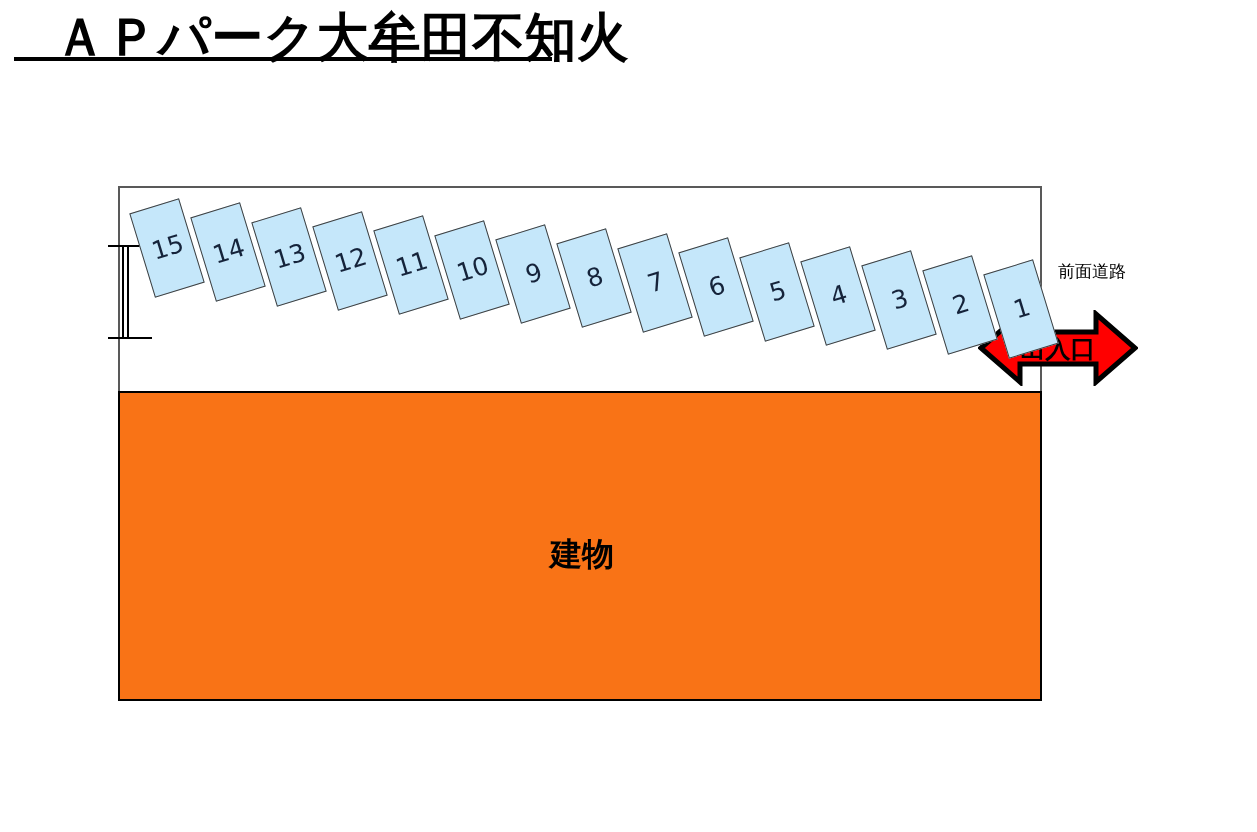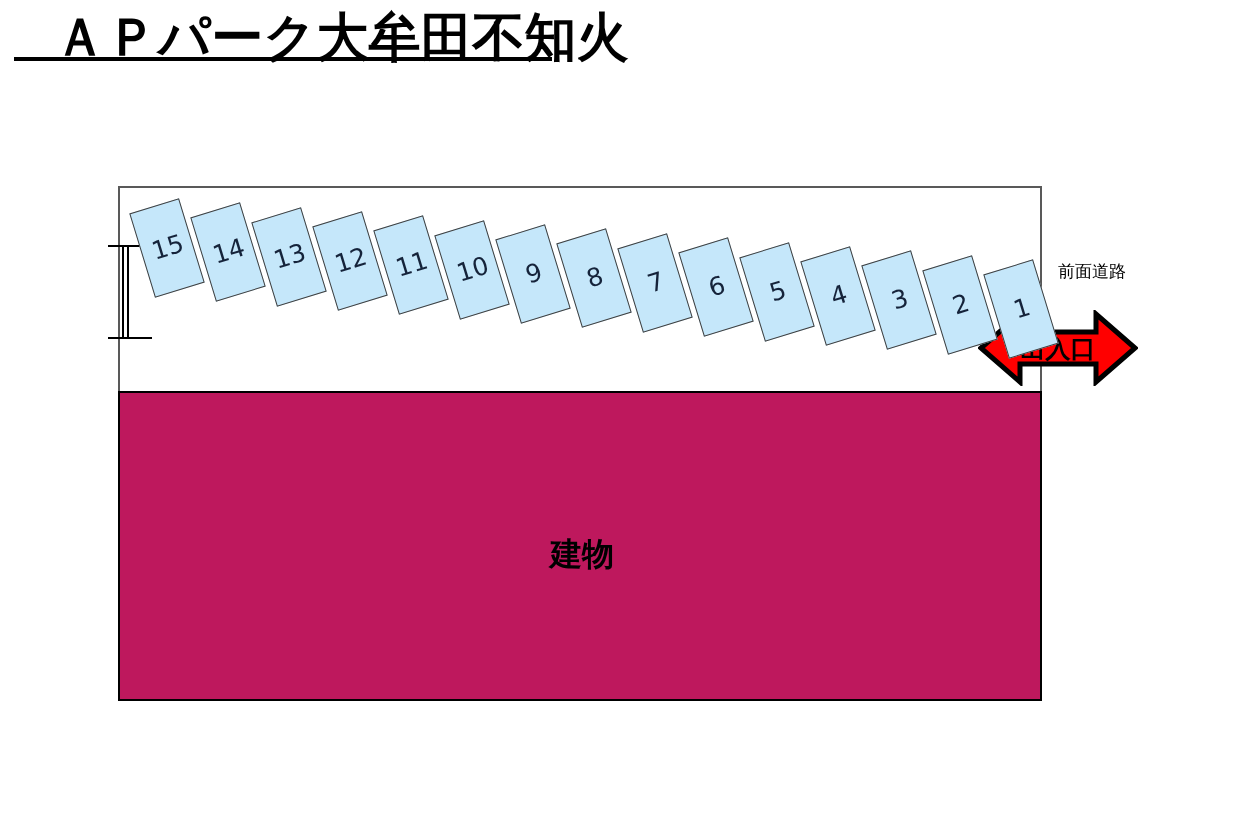--- a/index.html
+++ b/index.html
@@ -55,21 +55,21 @@
     background: #ffffff;
   }
 
   
   .building {
     position: absolute;
     left: 118px;
     top: 391px;
     width: 924px;
     height: 310px;
-    background: #be185d;
+    background: #f97316;
     border: 2px solid #000000;
     box-sizing: border-box;
   }
   .building-label {
     position: absolute;
     left: 0;
     top: 140px;
     width: 924px;
     text-align: center;
     font-size: 32px;

